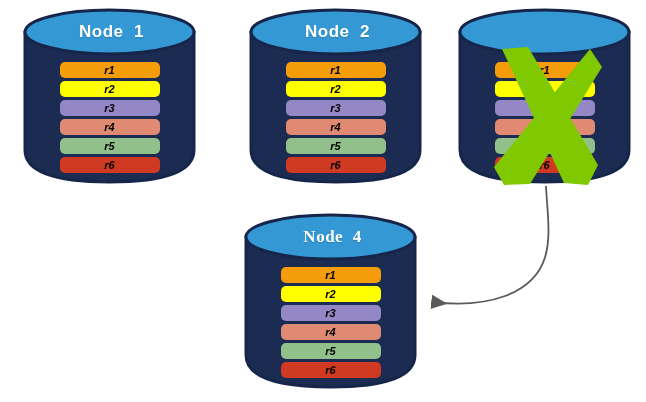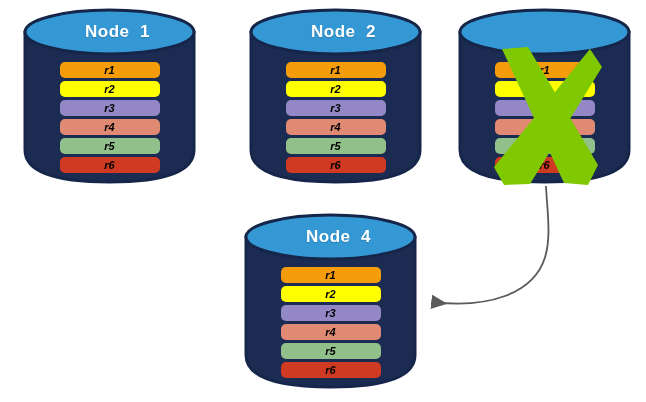--- a/index.html
+++ b/index.html
@@ -25,21 +25,21 @@
     position: absolute;
   }
   .cyl-svg {
     position: absolute;
     left: 0;
     top: 0;
     overflow: visible;
   }
   .node-title {
     position: absolute;
-    left: 8px;
+    left: 2px;
     width: 100%;
     text-align: center;
     color: #ffffff;
     font-weight: bold;
     font-size: 17px;
     letter-spacing: 0.5px;
     white-space: pre;
     text-shadow: 0 1px 1px rgba(0,0,0,0.18);
     pointer-events: none;
   }
@@ -136,21 +136,21 @@
         <path d="M 102 2 L 114 20 L 42 137 L 16 138 L 6 120 Z"></path>
       </g>
     </svg>
   </div>
 
   <div class="node" style="left:243px; top:210px; width:175px; height:180px;">
     <svg class="cyl-svg" width="175" height="180" viewBox="0 0 175 180">
       <path d="M 3 27 L 3 145 Q 3 177 87.5 177 Q 172 177 172 145 L 172 27 Z" fill="#1B2B52" stroke="#16264A" stroke-width="3"></path>
       <ellipse cx="87.5" cy="27" rx="84.5" ry="22" fill="#3498D4" stroke="#16264A" stroke-width="3"></ellipse>
     </svg>
-    <div class="node-title" style="top:17px;">Node  4</div>
+    <div class="node-title" style="top:17px;font-family:Liberation Serif, serif;">Node  4</div>
     <div class="records" style="top:57px;">
       <div class="record" style="background:#F59C0A;">r1</div>
       <div class="record" style="background:#FFFF00;">r2</div>
       <div class="record" style="background:#9487C6;">r3</div>
       <div class="record" style="background:#E08A74;">r4</div>
       <div class="record" style="background:#92C08A;">r5</div>
       <div class="record" style="background:#D03A22;">r6</div>
     </div>
   </div>
 

